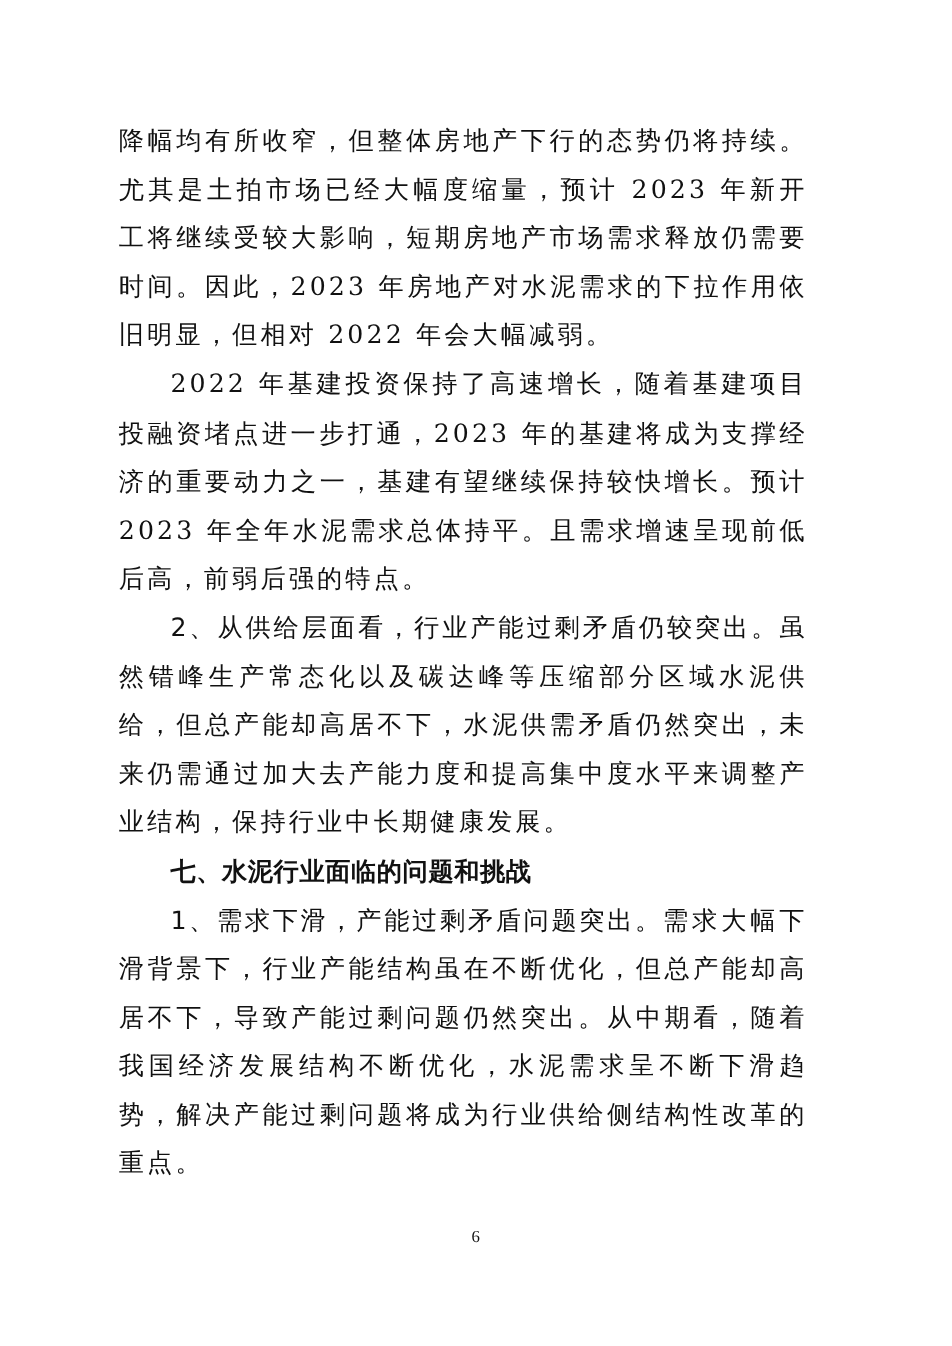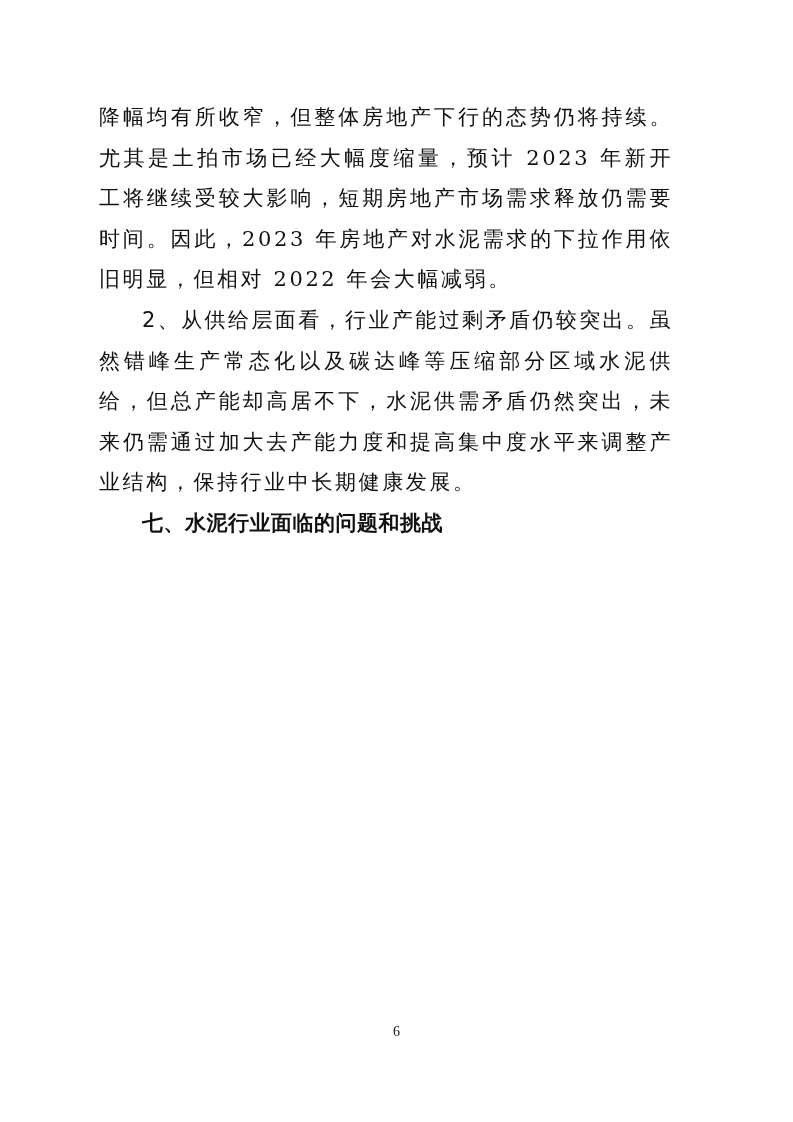--- a/index.html
+++ b/index.html
@@ -60,24 +60,30 @@
 </style>
 </head>
 <body>
 
 <div class="page">
 
   <p class="para">
     <span class="lead"></span><span>降幅均有所收窄，但整体房地产下行的态势仍将持续。尤其是土拍市场已经大幅度缩量，预计 2023 年新开工将继续受较大影响，短期房地产市场需求释放仍需要时间。因此，2023 年房地产对水泥需求的下拉作用依旧明显，但相对 2022 年会大幅减弱。</span>
   </p>
 
+  <p class="para indent">
+    <span class="lead"></span><span>2022 年基建投资保持了高速增长，随着基建项目投融资堵点进一步打通，2023 年的基建将成为支撑经济的重要动力之一，基建有望继续保持较快增长。预计 2023 年全年水泥需求总体持平。且需求增速呈现前低后高，前弱后强的特点。</span>
+  </p>
 
   <p class="para indent">
     <span class="lead">2、从供给层面看，行业产能过剩矛盾仍较突出。</span><span>虽然错峰生产常态化以及碳达峰等压缩部分区域水泥供给，但总产能却高居不下，水泥供需矛盾仍然突出，未来仍需通过加大去产能力度和提高集中度水平来调整产业结构，保持行业中长期健康发展。</span>
   </p>
 
 
   <h2 class="heading">七、水泥行业面临的问题和挑战</h2>
 
+  <p class="para indent">
+    <span class="lead">1、需求下滑，产能过剩矛盾问题突出。</span><span>需求大幅下滑背景下，行业产能结构虽在不断优化，但总产能却高居不下，导致产能过剩问题仍然突出。从中期看，随着我国经济发展结构不断优化，水泥需求呈不断下滑趋势，解决产能过剩问题将成为行业供给侧结构性改革的重点。</span>
+  </p>
 
 </div>
 
 <div class="page-number">6</div>
 
 </body></html>

